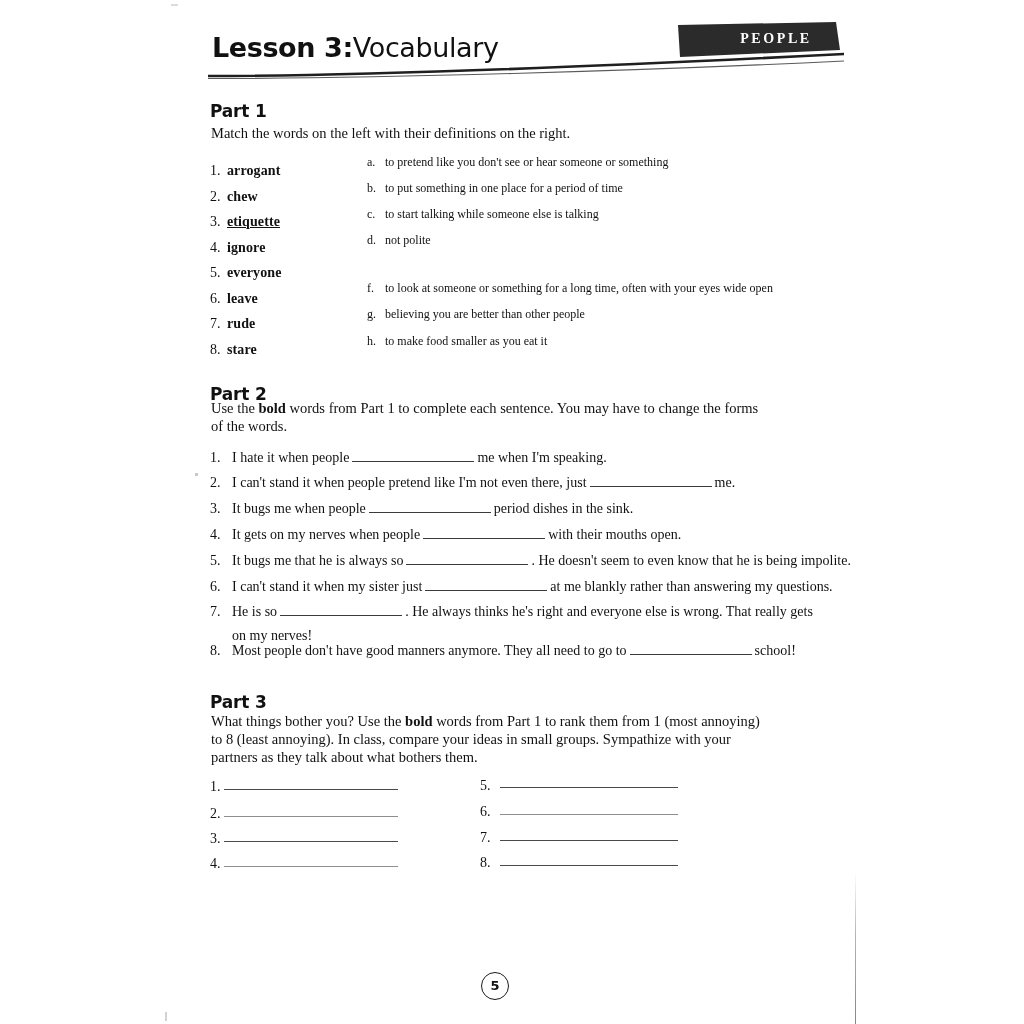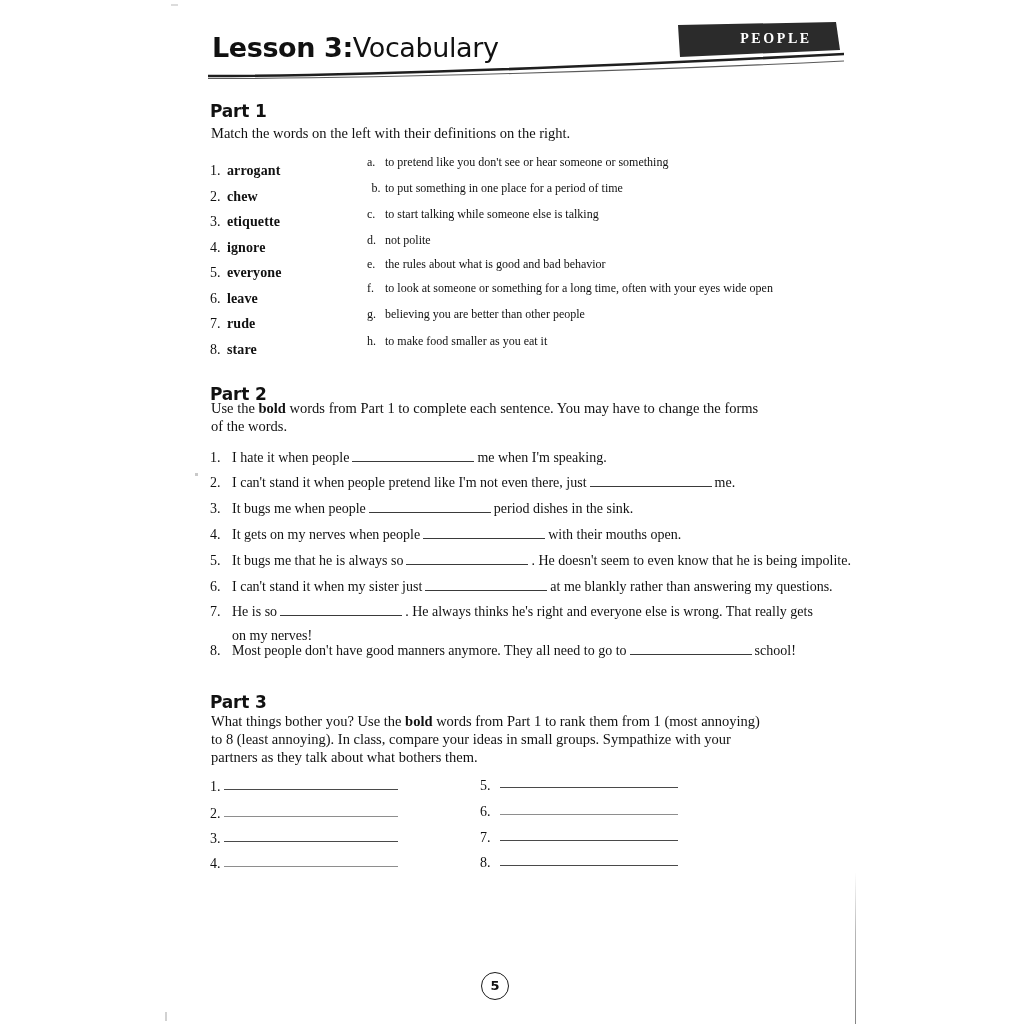--- a/index.html
+++ b/index.html
@@ -210,21 +210,21 @@
 
   <div class="part-head" style="top:101px;">Part 1</div>
   <div class="instr" style="top:124px; width:600px;">Match the words on the left with their definitions on the right.</div>
 
   <div class="word-item" style="top:163px;">
     <span class="num">1.</span><span class="w">arrogant</span>
   </div>
   <div class="word-item" style="top:189px;">
     <span class="num">2.</span><span class="w">chew</span>
   </div>
-  <div class="word-item" style="top:214px;">
+  <div class="word-item" style="top:214px;text-decoration:underline;">
     <span class="num">3.</span><span class="w">etiquette</span>
   </div>
   <div class="word-item" style="top:240px;">
     <span class="num">4.</span><span class="w">ignore</span>
   </div>
   <div class="word-item" style="top:265px;">
     <span class="num">5.</span><span class="w">everyone</span>
   </div>
   <div class="word-item" style="top:291px;">
     <span class="num">6.</span><span class="w">leave</span>
@@ -232,31 +232,28 @@
   <div class="word-item" style="top:316px;">
     <span class="num">7.</span><span class="w">rude</span>
   </div>
   <div class="word-item" style="top:342px;">
     <span class="num">8.</span><span class="w">stare</span>
   </div>
 
   <div class="def-item" style="top:155px;">
     <span class="let">a.</span><span>to pretend like you don't see or hear someone or something</span>
   </div>
-  <div class="def-item" style="top:181px;text-align:center;">
+  <div class="def-item" style="top:181px;">
     <span class="let">b.</span><span>to put something in one place for a period of time</span>
   </div>
   <div class="def-item" style="top:207px;">
     <span class="let">c.</span><span>to start talking while someone else is talking</span>
   </div>
   <div class="def-item" style="top:233px;">
     <span class="let">d.</span><span>not polite</span>
-  </div>
-  <div class="def-item" style="top:257px;">
-    <span class="let">e.</span><span>the rules about what is good and bad behavior</span>
   </div>
   <div class="def-item" style="top:281px;">
     <span class="let">f.</span><span>to look at someone or something for a long time, often with your eyes wide open</span>
   </div>
   <div class="def-item" style="top:307px;">
     <span class="let">g.</span><span>believing you are better than other people</span>
   </div>
   <div class="def-item" style="top:334px;">
     <span class="let">h.</span><span>to make food smaller as you eat it</span>
   </div>

